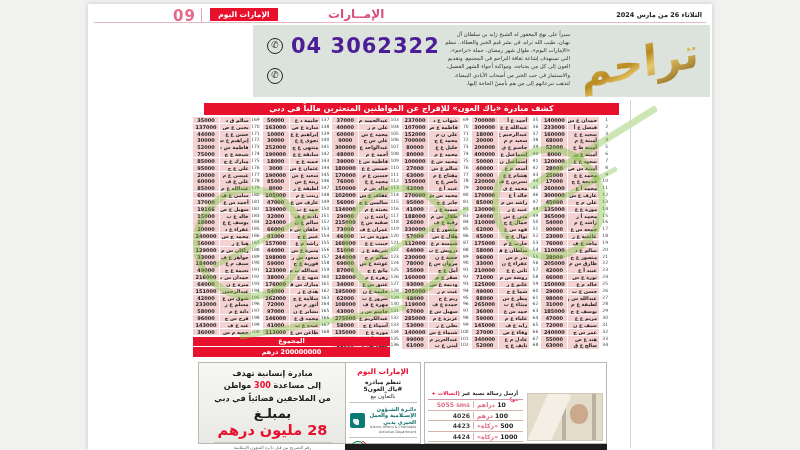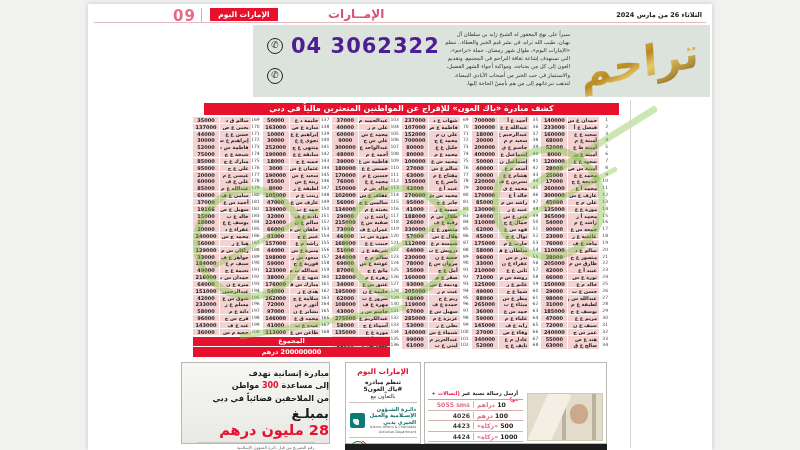--- a/index.html
+++ b/index.html
@@ -49,21 +49,21 @@
   .total-label { top:333px; height:9px;  line-height:9px; }
   .total-value { top:343px; height:10px; line-height:10px; }
 
   
   .wm { position:absolute; pointer-events:none; }
   .wm-circle { border:7px solid rgba(127,194,66,.42); border-radius:50%; }
   .wm-line { background:rgba(127,194,66,.40); border-radius:3px; }
 
   
   .panel { position:absolute; top:358px; height:82px; background:#fff; border:1px solid #b9b9b4; }
-  .panel-left  { left:93px; width:149px; background:linear-gradient(#f7f7f4,#e8e8e4); direction:rtl; padding-top:5px; }
+  .panel-left  { left:110px; width:149px; background:linear-gradient(#f7f7f4,#e8e8e4); text-align:center; direction:rtl; padding-top:5px; }
   .pl-line { font-size:8px; font-weight:bold; color:#1a1a1a; line-height:1.55; }
   .pl-count { color:#e8112d; }
   .pl-word { font-size:13px; font-weight:bold; color:#1a1a1a; margin-top:1px; }
   .pl-amount { font-size:14.5px; font-weight:bold; color:#e8112d; margin-top:1px; }
   .pl-permit { font-size:4.2px; color:#666; margin-top:4px; white-space:pre-line; line-height:1.5;
                border-top:1px solid #c9c9c4; width:118px; margin-left:auto; margin-right:auto; padding-top:2px; }
 
   .panel-mid { left:257px; width:76px; text-align:center; direction:rtl; padding-top:4px; }
   .pm-org { color:#e8112d; font-size:7.5px; font-weight:bold; }
   .pm-line1 { font-size:6px; font-weight:bold; color:#222; margin-top:2px; }

